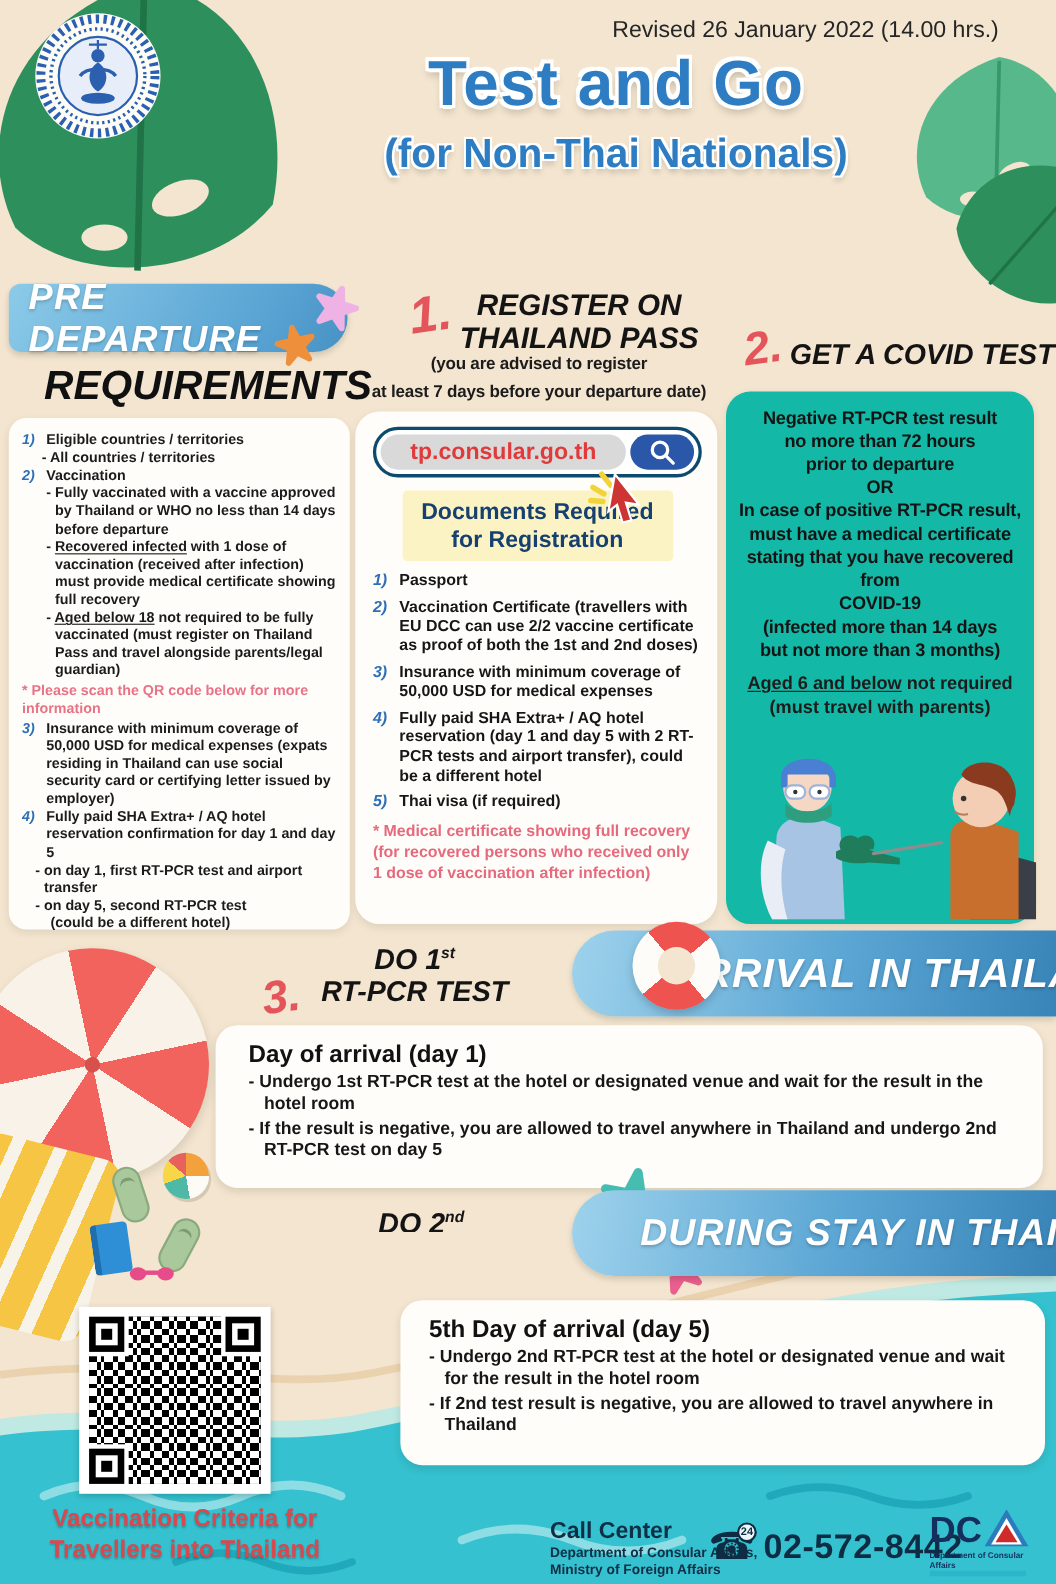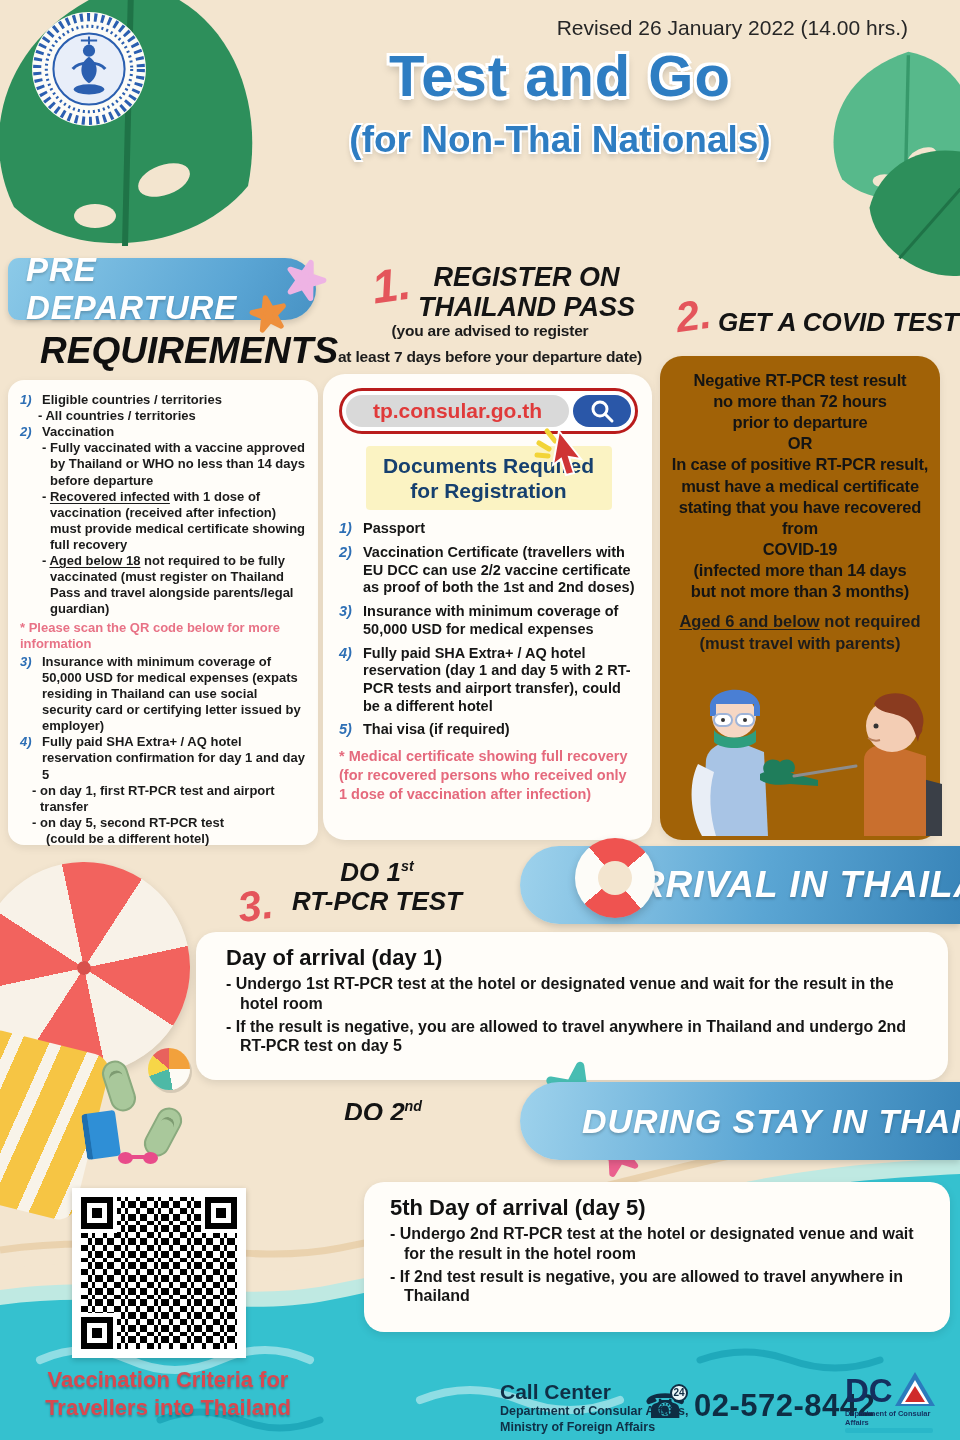--- a/index.html
+++ b/index.html
@@ -81,37 +81,37 @@
   .req .b { flex:1; }
   .sub { padding-left:12px; text-indent:-8px; }
   .pink-note { color:#e87286; margin:2px 0; }
   u, .ul { text-decoration:underline; text-underline-offset:2px; }
 
   
   .s1-num { top:258px; left:372px; font-size:46px; }
   .s1-title { top:262px; left:418px; font-size:27px; }
   .s1-note { top:318px; left:330px; width:320px; text-align:center; font-size:15.5px; font-weight:700; letter-spacing:-0.2px; line-height:1.7; }
   .mid-box { top:374px; left:323px; width:329px; height:466px; background:#fffdf9; border-radius:22px; box-shadow:0 3px 8px rgba(0,0,0,.08); padding:14px 14px 10px 16px; }
-  .search-pill { position:relative; width:100%; height:46px; border:3px solid #b91c1c; border-radius:23px; background:#fff; display:flex; align-items:center; padding:4px; }
+  .search-pill { position:relative; width:100%; height:46px; border:3px solid #0c4a6e; border-radius:23px; background:#fff; display:flex; align-items:center; padding:4px; }
   .search-field { flex:1; height:100%; background:#d9d9d9; border-radius:16px; display:flex; align-items:center; justify-content:center;
     color:#e03a3a; font-size:21px; font-weight:800; }
   .search-btn { width:58px; height:100%; margin-left:4px; background:#2a57a8; border-radius:18px; display:flex; align-items:center; justify-content:center; cursor:pointer; }
   .cursor-icon { position:absolute; right:38px; top:26px; width:64px; height:64px; z-index:5; }
   .docs-title { margin:12px auto 0; width:246px; background:#fbf3c3; border-radius:4px; padding:7px 4px;
     text-align:center; color:#16406f; font-size:21px; font-weight:800; line-height:1.2; white-space:pre-line; }
   .docs { margin-top:10px; font-size:14.5px; font-weight:700; color:#161616; }
   .doc { display:flex; margin-bottom:6px; }
   .doc .n { flex:0 0 24px; color:#2e6fb5; font-style:italic; font-weight:800; }
   .doc .b { flex:1; line-height:1.22; }
   .mid-pink { margin-top:8px; color:#e56a7d; font-size:14.5px; font-weight:700; line-height:1.3; }
 
   
   .s2-num { top:292px; left:676px; font-size:42px; }
   .s2-title { top:308px; left:718px; font-size:26px; }
-  .covid-box { top:356px; left:660px; width:280px; height:484px; background:#a16207; border-radius:22px; box-shadow:0 3px 8px rgba(0,0,0,.08);
+  .covid-box { top:356px; left:660px; width:280px; height:484px; background:#14b8a6; border-radius:22px; box-shadow:0 3px 8px rgba(0,0,0,.08);
     padding:14px 10px 0; text-align:center; }
   .covid-body { font-size:16.5px; font-weight:700; letter-spacing:-0.2px; line-height:1.28; white-space:pre-line; color:#141414; }
   .aged { margin-top:9px; font-size:16.5px; font-weight:700; line-height:1.3; }
   .swab-illu { position:absolute; left:8px; bottom:4px; width:274px; height:172px; }
 
   
   .sec-banner {
     background:linear-gradient(100deg,#9ed2ec 0%,#5ba6d4 55%,#3884b8 100%);
     border-radius:42px 0 0 42px; display:flex; align-items:center;
     box-shadow:0 3px 6px rgba(0,0,0,.15); z-index:5;

